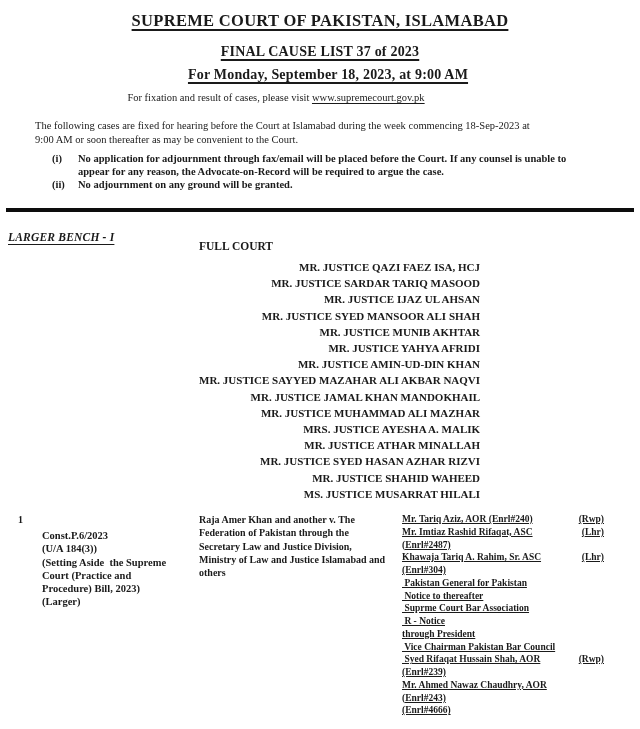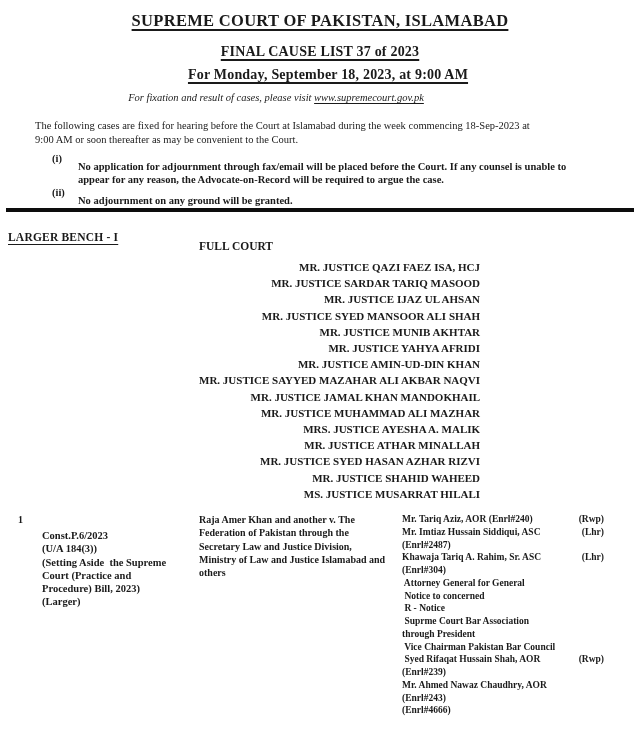--- a/index.html
+++ b/index.html
@@ -18,48 +18,48 @@
   .hdr .u {
     text-decoration:underline;
     text-decoration-thickness:1.6px;
     text-underline-offset:3px;
   }
   .hdr-title   { top:11px; font-size:16.5px; letter-spacing:.3px; }
   .hdr-sub1    { top:44px; font-size:14px;  letter-spacing:.2px; }
   .hdr-sub2    { top:67px; font-size:14px;  letter-spacing:.2px;padding-left:8px; }
   .hdr-note {
     position:absolute; top:92px; left:0; width:552px;
-    text-align:center; font-style:italic; font-weight:normal; font-size:10.5px;
+    text-align:center; font-weight:normal; font-size:10.5px;
   }
   .hdr-note a { color:inherit; text-decoration:underline; text-underline-offset:2px; cursor:pointer; }
 
   
   .intro {
     position:absolute; top:119px; left:35px; width:600px;
     font-weight:normal; font-size:10.5px; line-height:13.8px;
     white-space:pre-wrap;
   }
   .notice-items {
     position:absolute; top:152px; left:52px; width:572px;
     font-weight:bold; font-size:10.5px; line-height:13px;
   }
   .notice-item { display:flex; }
   .ni-marker { flex:none; width:26px; }
-  .ni-text   { flex:1; white-space:pre-wrap;margin-top:8px; }
+  .ni-text   { flex:1; white-space:pre-wrap; }
 
   
   .rule {
     position:absolute; top:208px; left:6px; width:628px; height:4px;
     background:#0d0d0d;
   }
 
   
   .bench-name {
     position:absolute; top:231px; left:8px;
-    font-weight:bold; font-size:11.5px; letter-spacing:.2px;
+    font-weight:bold; font-size:11.5px; letter-spacing:.2px;font-style:italic;
   }
   .bench-name .u {
     text-decoration:underline; text-decoration-thickness:1.4px; text-underline-offset:3px;
   }
   .bench-comp {
     position:absolute; top:240px; left:199px;
     font-weight:bold; font-size:11.5px;
   }
   .justices {
     position:absolute; top:259px; left:199px;
@@ -80,21 +80,21 @@
     font-weight:bold; font-size:10.5px; line-height:13.3px;
     white-space:pre;
   }
   .case-parties {
     position:absolute; left:199px; top:0;
     font-weight:bold; font-size:10px; line-height:13.3px;
     white-space:pre;
   }
   .case-counsel {
     position:absolute; left:402px; top:0; width:202px;
-    font-weight:bold; font-size:9.5px; line-height:12.75px;
+    font-weight:bold; font-size:9.5px; line-height:12.75px;text-decoration:underline;
   }
   .counsel-line { display:flex; justify-content:space-between; }
   .c-name { white-space:pre; }
   .c-loc  { white-space:pre; flex:none; }
 </style>
 </head>
 <body>
 
 <div class="page">
 
@@ -141,44 +141,44 @@
       <div class="case-row">
         <div class="case-no">1</div>
         <div class="case-details">Const.P.6/2023<br>(U/A 184(3))<br>(Setting Aside  the Supreme<br>Court (Practice and<br>Procedure) Bill, 2023)<br>(Larger)</div>
         <div class="case-parties">Raja Amer Khan and another v. The<br>Federation of Pakistan through the<br>Secretary Law and Justice Division,<br>Ministry of Law and Justice Islamabad and<br>others</div>
         <div class="case-counsel">
           <div class="counsel-line">
             <span class="c-name">Mr. Tariq Aziz, AOR (Enrl#240)</span>
             <span class="c-loc">(Rwp)</span>
           </div>
           <div class="counsel-line">
-            <span class="c-name">Mr. Imtiaz Hussain Siddiqui, ASC</span>
+            <span class="c-name">Mr. Imtiaz Rashid Rifaqat, ASC</span>
             <span class="c-loc">(Lhr)</span>
           </div>
           <div class="counsel-line">
             <span class="c-name">(Enrl#2487)</span>
           </div>
           <div class="counsel-line">
             <span class="c-name">Khawaja Tariq A. Rahim, Sr. ASC</span>
             <span class="c-loc">(Lhr)</span>
           </div>
           <div class="counsel-line">
             <span class="c-name">(Enrl#304)</span>
           </div>
           <div class="counsel-line">
-            <span class="c-name"> Attorney General for General</span>
-          </div>
-          <div class="counsel-line">
-            <span class="c-name"> Notice to concerned</span>
+            <span class="c-name"> Pakistan General for Pakistan</span>
+          </div>
+          <div class="counsel-line">
+            <span class="c-name"> Notice to thereafter</span>
+          </div>
+          <div class="counsel-line">
+            <span class="c-name"> Suprme Court Bar Association</span>
           </div>
           <div class="counsel-line">
             <span class="c-name"> R - Notice</span>
-          </div>
-          <div class="counsel-line">
-            <span class="c-name"> Suprme Court Bar Association</span>
           </div>
           <div class="counsel-line">
             <span class="c-name">through President</span>
           </div>
           <div class="counsel-line">
             <span class="c-name"> Vice Chairman Pakistan Bar Council</span>
           </div>
           <div class="counsel-line">
             <span class="c-name"> Syed Rifaqat Hussain Shah, AOR</span>
             <span class="c-loc">(Rwp)</span>

